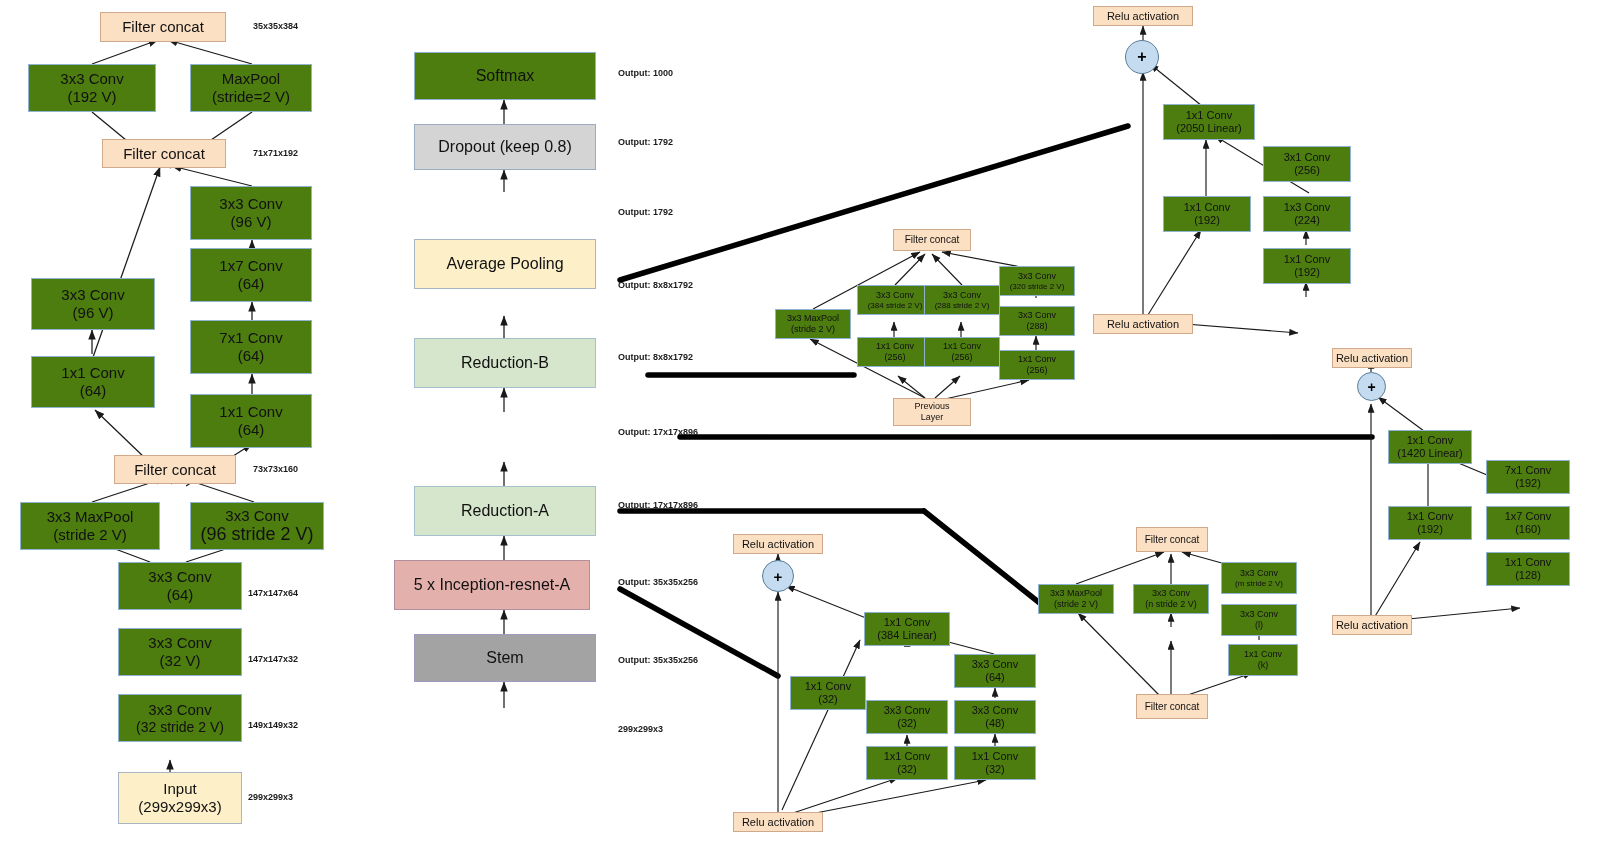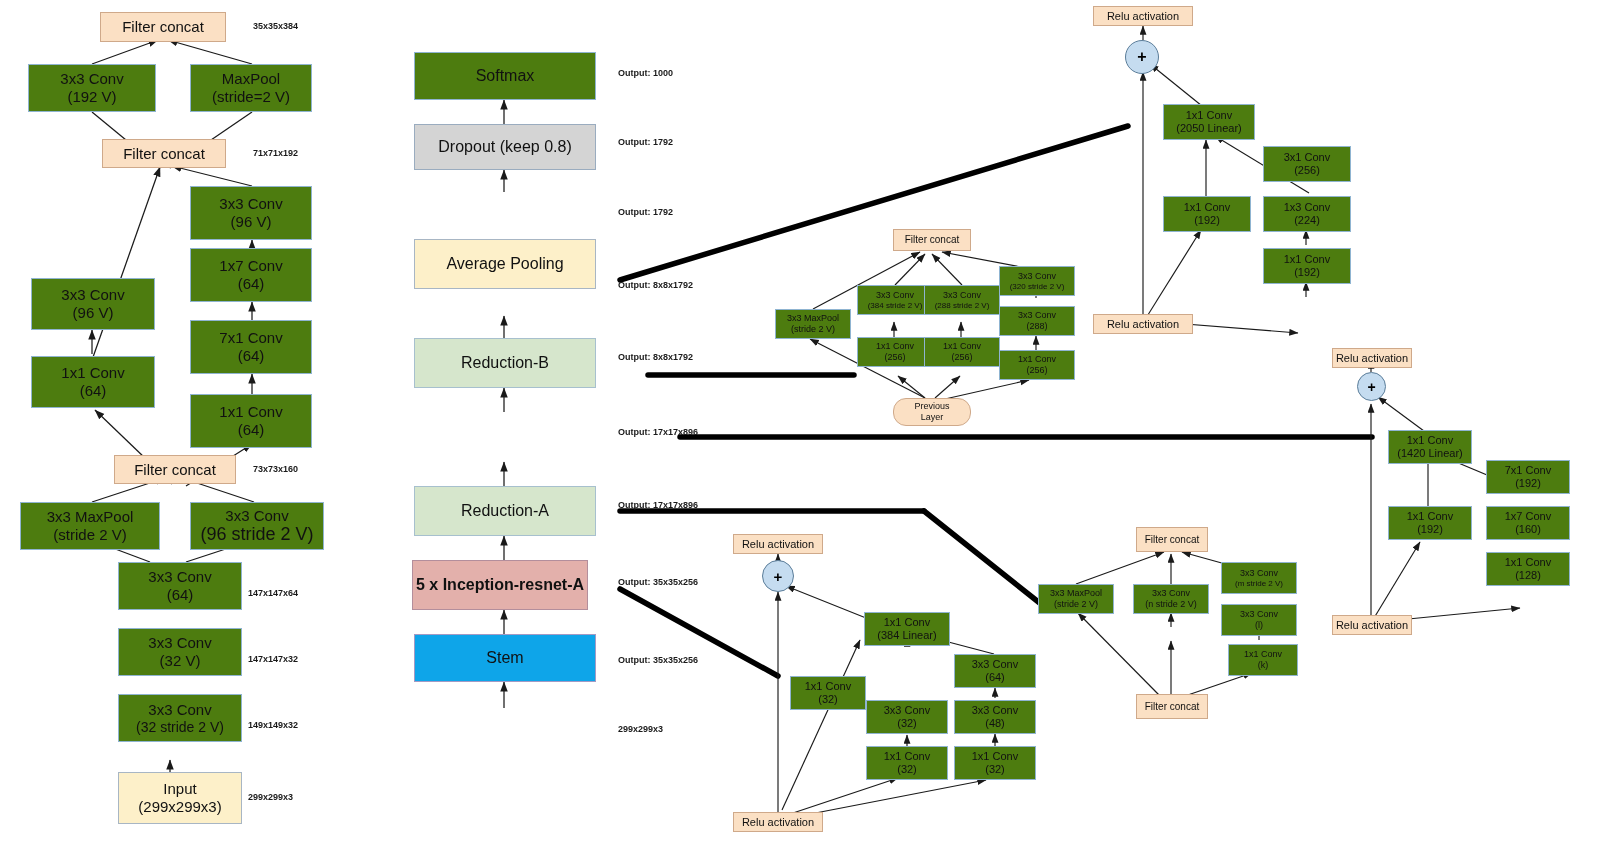--- a/index.html
+++ b/index.html
@@ -39,21 +39,21 @@
     white-space: nowrap;
   }
   .node .l1 { display: block; }
   .node .l2 { display: block; }
   .blue   { background: #4d7c0f; border-color: #8fb4d1; }
   .peach  { background: #fbe0c4; border-color: #cfa98a; }
   .cream  { background: #fdf0c9; border-color: #a8b6c4; }
   .grey   { background: #d4d4d4; border-color: #9aacbf; }
   .red    { background: #e3b0ab; border-color: #b38e9c; }
   .green  { background: #d6e6cc; border-color: #a7c0ce; }
-  .purple { background: #0ea5e9; border-color: #a39ac4; }
+  .purple { background: #a3a3a3; border-color: #a39ac4; }
   .annot {
     position: absolute;
     font-size: 9px;
     font-weight: bold;
     color: #1a1a1a;
     white-space: nowrap;
     z-index: 3;
   }
   .plus {
     position: absolute;
@@ -295,21 +295,21 @@
   </div>
   <div class="annot" style="left:618px;top:352px;">Output: 8x8x1792</div>
 
   <div class="annot" style="left:618px;top:427px;">Output: 17x17x896</div>
 
   <div class="node green s16" style="left:414px;top:486px;width:182px;height:50px;">
     <span class="l1">Reduction-A</span>
   </div>
   <div class="annot" style="left:618px;top:500px;">Output: 17x17x896</div>
 
-  <div class="node red s16" style="left:412px;top:560px;width:176px;height:50px;font-weight:bold;">
+  <div class="node red s16" style="left:394px;top:560px;width:196px;height:50px;">
     <span class="l1">5 x Inception-resnet-A</span>
   </div>
   <div class="annot" style="left:618px;top:577px;">Output: 35x35x256</div>
 
   <div class="node purple s16" style="left:414px;top:634px;width:182px;height:48px;">
     <span class="l1">Stem</span>
   </div>
   <div class="annot" style="left:618px;top:655px;">Output: 35x35x256</div>
 
   <div class="annot" style="left:618px;top:724px;">299x299x3</div>
@@ -372,21 +372,21 @@
     <span class="l2 s8">(320 stride 2 V)</span>
   </div>
   <div class="node blue s9" style="left:999px;top:306px;width:76px;height:30px;">
     <span class="l1">3x3 Conv</span>
     <span class="l2">(288)</span>
   </div>
   <div class="node blue s9" style="left:999px;top:350px;width:76px;height:30px;">
     <span class="l1">1x1 Conv</span>
     <span class="l2">(256)</span>
   </div>
-  <div class="node peach s9" style="left:893px;top:398px;width:78px;height:28px;border-radius:13px;">
+  <div class="node peach s9" style="left:893px;top:398px;width:78px;height:28px;">
     <span class="l1">Previous</span>
     <span class="l2">Layer</span>
   </div>
 
   <div class="node peach s11" style="left:1332px;top:348px;width:80px;height:20px;">
     <span class="l1">Relu activation</span>
   </div>
   <div class="plus s14" style="left:1357px;top:372px;width:29px;height:29px;">
     <span>+</span>
   </div>

